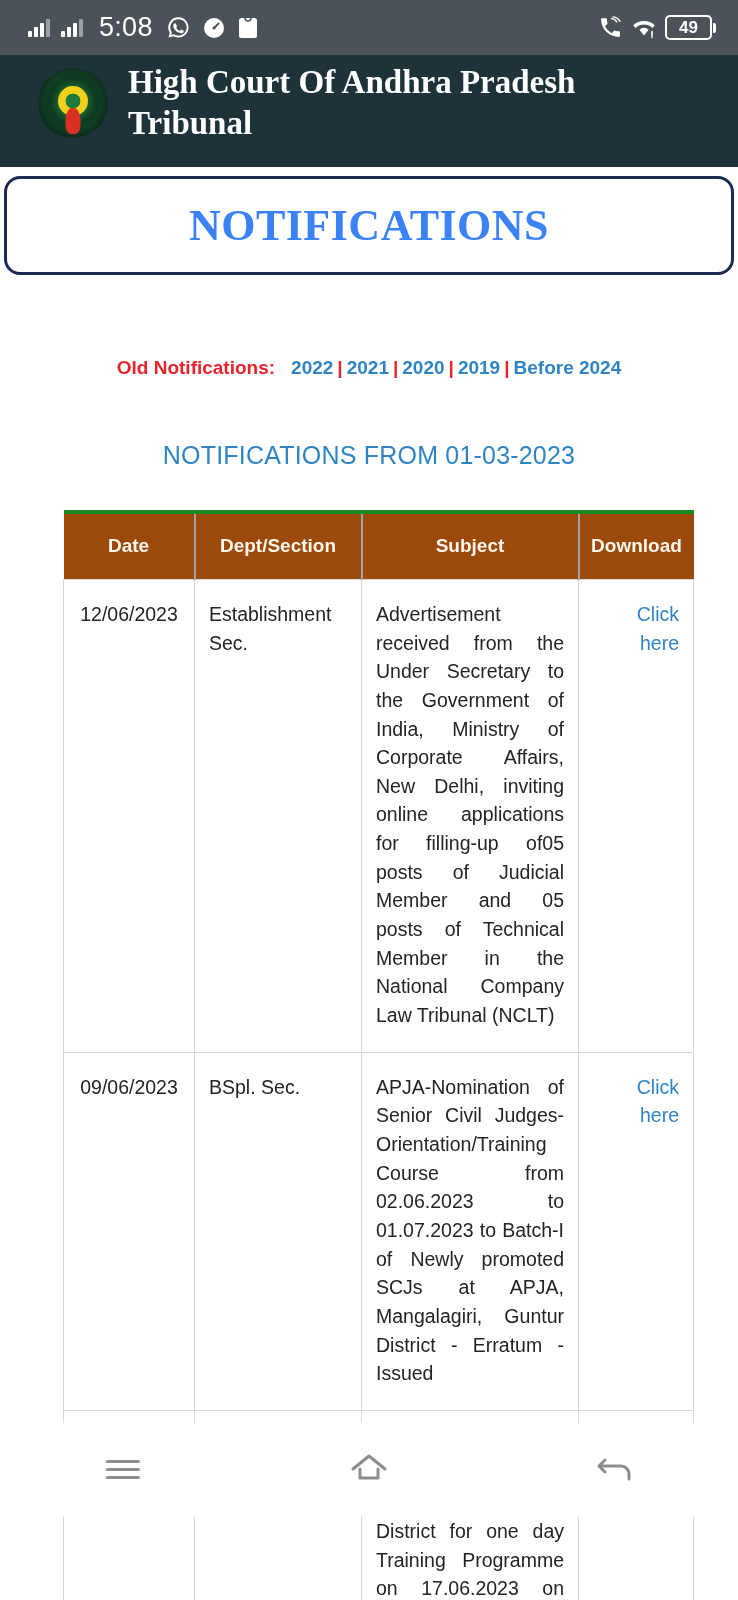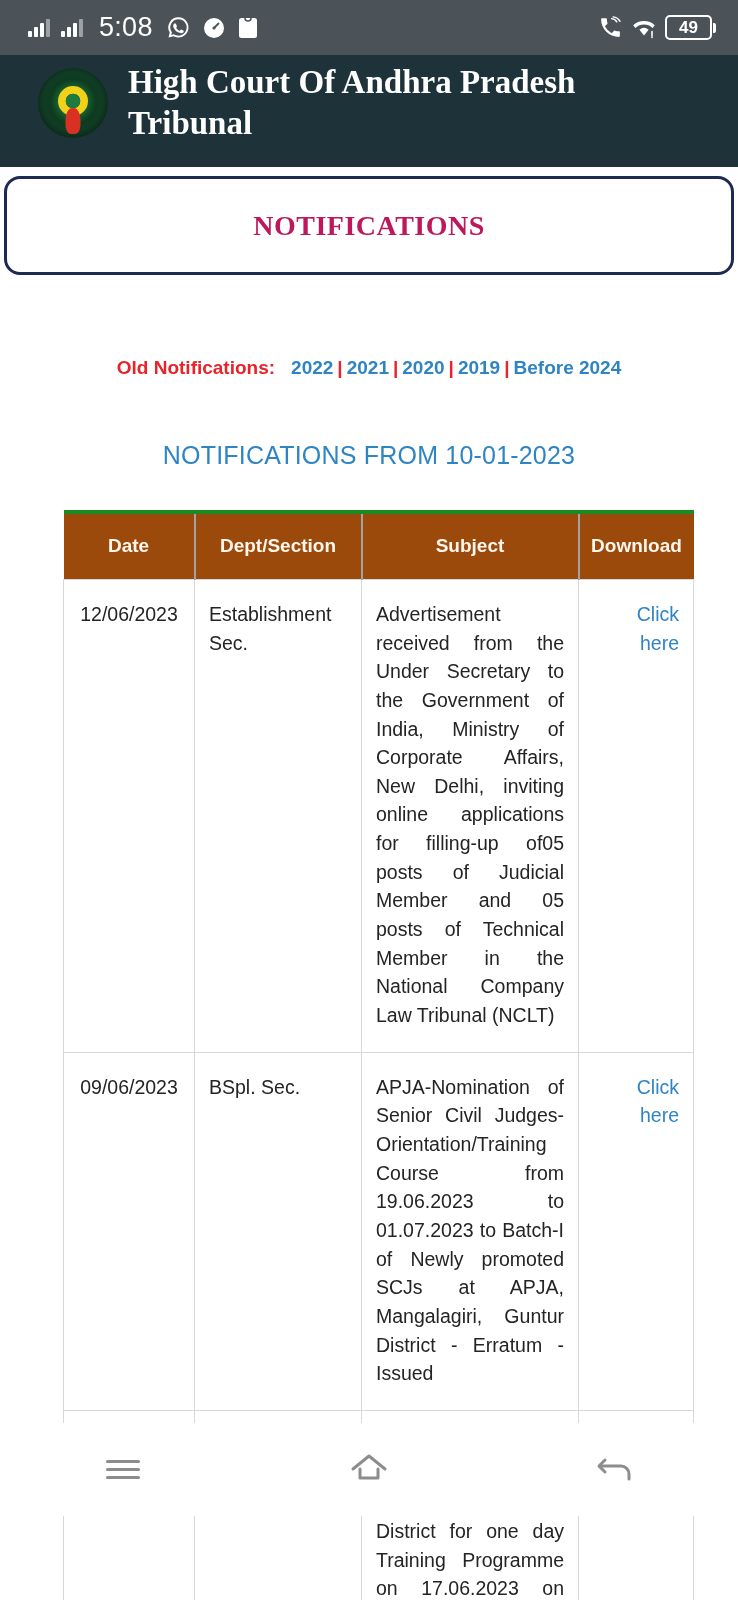--- a/index.html
+++ b/index.html
@@ -143,22 +143,22 @@
     border-radius: 16px;
     height: 99px;
     display: flex;
     align-items: center;
     justify-content: center;
     background: #ffffff;
   }
   .title-box h1 {
     font-family: "Liberation Serif", serif;
     font-weight: bold;
-    font-size: 28px;
-    color: #be185d;
+    font-size: 44px;
+    color: #3b82f6;
     letter-spacing: 0.5px;
   }
 
   .old-notifications {
     margin-top: 82px;
     text-align: center;
     font-size: 19px;
     font-weight: bold;
     white-space: nowrap;
   }
@@ -330,21 +330,21 @@
 <div class="page">
 
   <div class="title-box">
     <h1>NOTIFICATIONS</h1>
   </div>
 
   <div class="old-notifications">
     <span class="on-label">Old Notifications:</span><span class="on-link">2022</span><span class="on-sep">|</span><span class="on-link">2021</span><span class="on-sep">|</span><span class="on-link">2020</span><span class="on-sep">|</span><span class="on-link">2019</span><span class="on-sep">|</span><span class="on-link">Before 2024</span>
   </div>
 
-  <div class="from-heading">NOTIFICATIONS FROM 10-01-2023</div>
+  <div class="from-heading">NOTIFICATIONS FROM 01-03-2023</div>
 
   <div class="table-wrap">
     <table class="notif">
       <colgroup>
         <col class="w-date">
           <col class="w-dept">
           <col class="w-subject">
           <col class="w-download">
       </colgroup>
       <thead>
@@ -360,21 +360,21 @@
           <td class="c-date">12/06/2023</td>
           <td class="c-dept">Establishment Sec.</td>
           <td class="c-subject">Advertisement received from the Under Secretary to the Government of India, Ministry of Corporate Affairs, New Delhi, inviting online applications for filling-up of05 posts of Judicial Member and 05 posts of Technical Member in the National Company Law Tribunal (NCLT)</td>
           <td class="c-download">
             <a href="#">Click here</a>
           </td>
         </tr>
         <tr>
           <td class="c-date">09/06/2023</td>
           <td class="c-dept">BSpl. Sec.</td>
-          <td class="c-subject">APJA-Nomination of Senior Civil Judges-Orientation/Training Course from 19.06.2023 to 01.07.2023 to Batch-I of Newly promoted SCJs at APJA, Mangalagiri, Guntur District - Erratum - Issued</td>
+          <td class="c-subject">APJA-Nomination of Senior Civil Judges-Orientation/Training Course from 02.06.2023 to 01.07.2023 to Batch-I of Newly promoted SCJs at APJA, Mangalagiri, Guntur District - Erratum - Issued</td>
           <td class="c-download">
             <a href="#">Click here</a>
           </td>
         </tr>
         <tr>
           <td class="c-date">09/06/2023</td>
           <td class="c-dept">BSpl. Sec.</td>
           <td class="c-subject">APJA - Nomination of Certain District Judges from each District for one day Training Programme on 17.06.2023 on Motor Vehicle Act at Andhra</td>
           <td class="c-download">
             <a href="#">Click here</a>

